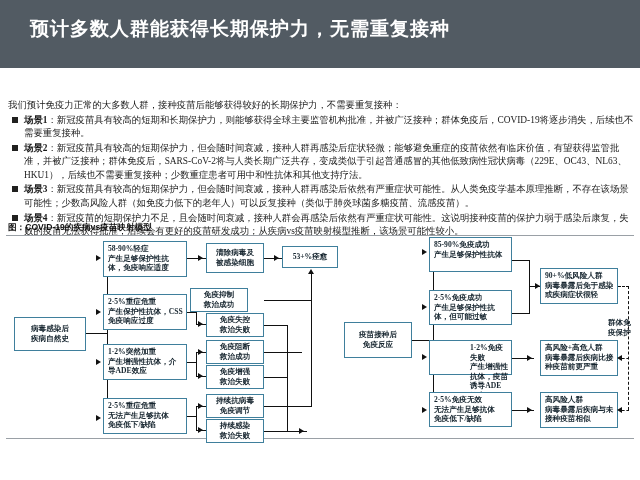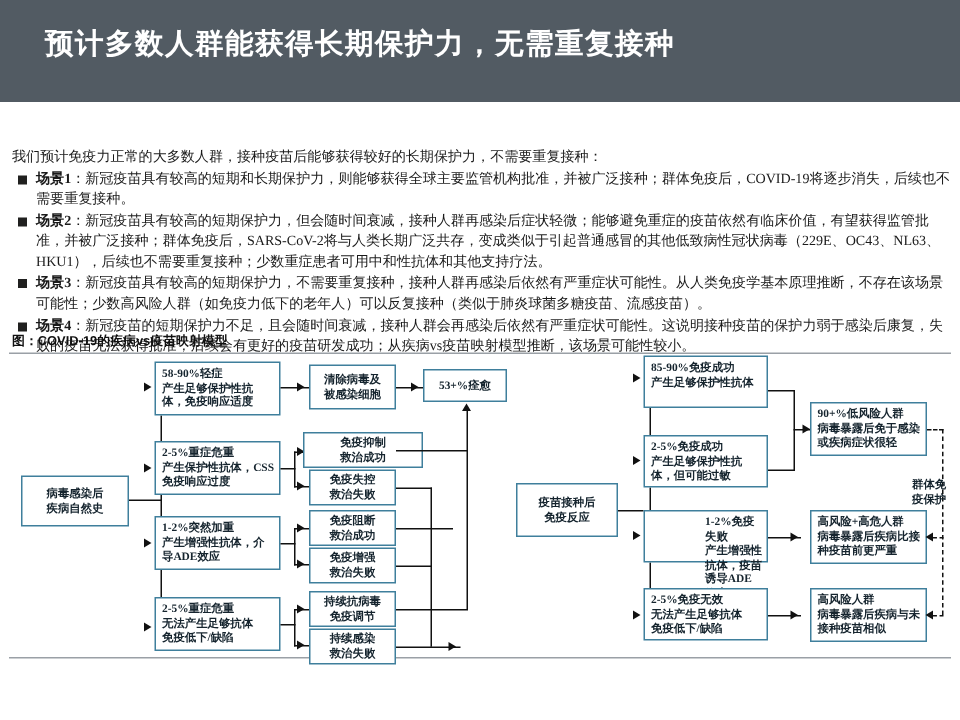--- a/index.html
+++ b/index.html
@@ -107,21 +107,21 @@
     <b>场景1</b><span>：新冠疫苗具有较高的短期和长期保护力，则能够获得全球主要监管机构批准，并被广泛接种；群体免疫后，COVID-19将逐步消失，后续也不需要重复接种。</span>
   </p>
 
   <p class="scn">
     <span class="bullet"></span>
     <b>场景2</b><span>：新冠疫苗具有较高的短期保护力，但会随时间衰减，接种人群再感染后症状轻微；能够避免重症的疫苗依然有临床价值，有望获得监管批准，并被广泛接种；群体免疫后，SARS-CoV-2将与人类长期广泛共存，变成类似于引起普通感冒的其他低致病性冠状病毒（229E、OC43、NL63、HKU1），后续也不需要重复接种；少数重症患者可用中和性抗体和其他支持疗法。</span>
   </p>
 
   <p class="scn">
     <span class="bullet"></span>
-    <b>场景3</b><span>：新冠疫苗具有较高的短期保护力，不需要重复接种，接种人群再感染后依然有严重症状可能性。从人类免疫学基本原理推断，不存在该场景可能性；少数高风险人群（如免疫力低下的老年人）可以反复接种（类似于肺炎球菌多糖疫苗、流感疫苗）。</span>
+    <b>场景3</b><span>：新冠疫苗具有较高的短期保护力，但会随时间衰减，接种人群再感染后依然有严重症状可能性。从人类免疫学基本原理推断，不存在该场景可能性；少数高风险人群（如免疫力低下的老年人）可以反复接种（类似于肺炎球菌多糖疫苗、流感疫苗）。</span>
   </p>
 
   <p class="scn">
     <span class="bullet"></span>
     <b>场景4</b><span>：新冠疫苗的短期保护力不足，且会随时间衰减，接种人群会再感染后依然有严重症状可能性。这说明接种疫苗的保护力弱于感染后康复，失败的疫苗无法获得批准，后续会有更好的疫苗研发成功；从疾病vs疫苗映射模型推断，该场景可能性较小。</span>
   </p>
 </div>
 
 <div id="figure">
 
@@ -173,21 +173,21 @@
 
   <div class="ln lnh" style="left:181px;top:194px;width:10px;"></div>
   <div class="ln lnv" style="left:190px;top:184px;height:25px;"></div>
   <div class="ln lnh" style="left:190px;top:184px;width:10px;"></div>
   <div class="ln lnh" style="left:190px;top:208px;width:10px;"></div>
   <div class="arw" style="left:192px;top:181px;"></div>
   <div class="arw" style="left:192px;top:205px;"></div>
 
   <div class="bx ctr" style="left:200px;top:21px;width:58px;height:30px;white-space:pre-line;">清除病毒及
 被感染细胞</div>
-  <div class="bx ctr" style="left:196px;top:66px;width:80px;height:24px;white-space:pre-line;">免疫抑制
+  <div class="bx ctr" style="left:184px;top:66px;width:58px;height:24px;white-space:pre-line;">免疫抑制
 救治成功</div>
   <div class="bx ctr" style="left:200px;top:91px;width:58px;height:24px;white-space:pre-line;">免疫失控
 救治失败</div>
   <div class="bx ctr" style="left:200px;top:118px;width:58px;height:24px;white-space:pre-line;">免疫阻断
 救治成功</div>
   <div class="bx ctr" style="left:200px;top:143px;width:58px;height:24px;white-space:pre-line;">免疫增强
 救治失败</div>
   <div class="bx ctr" style="left:200px;top:172px;width:58px;height:24px;white-space:pre-line;">持续抗病毒
 免疫调节</div>
   <div class="bx ctr" style="left:200px;top:197px;width:58px;height:24px;white-space:pre-line;">持续感染

